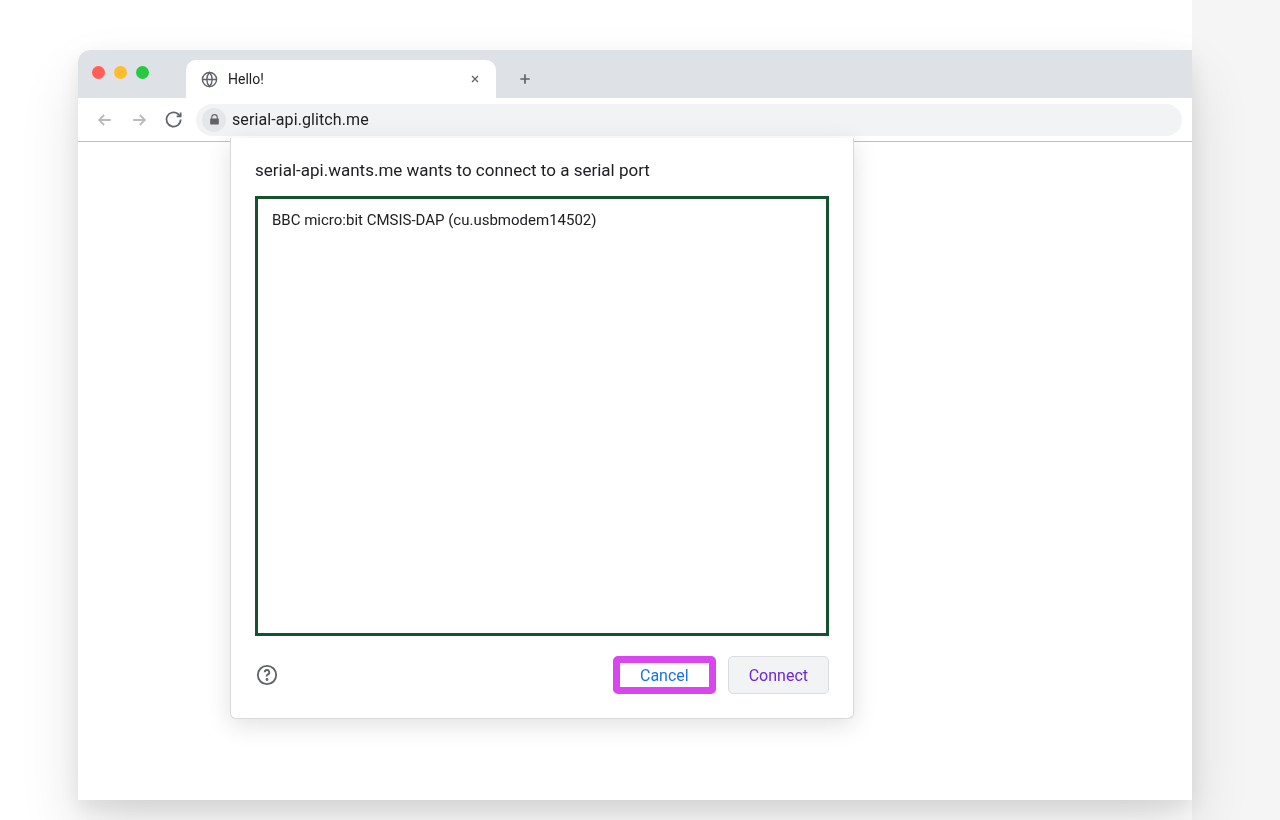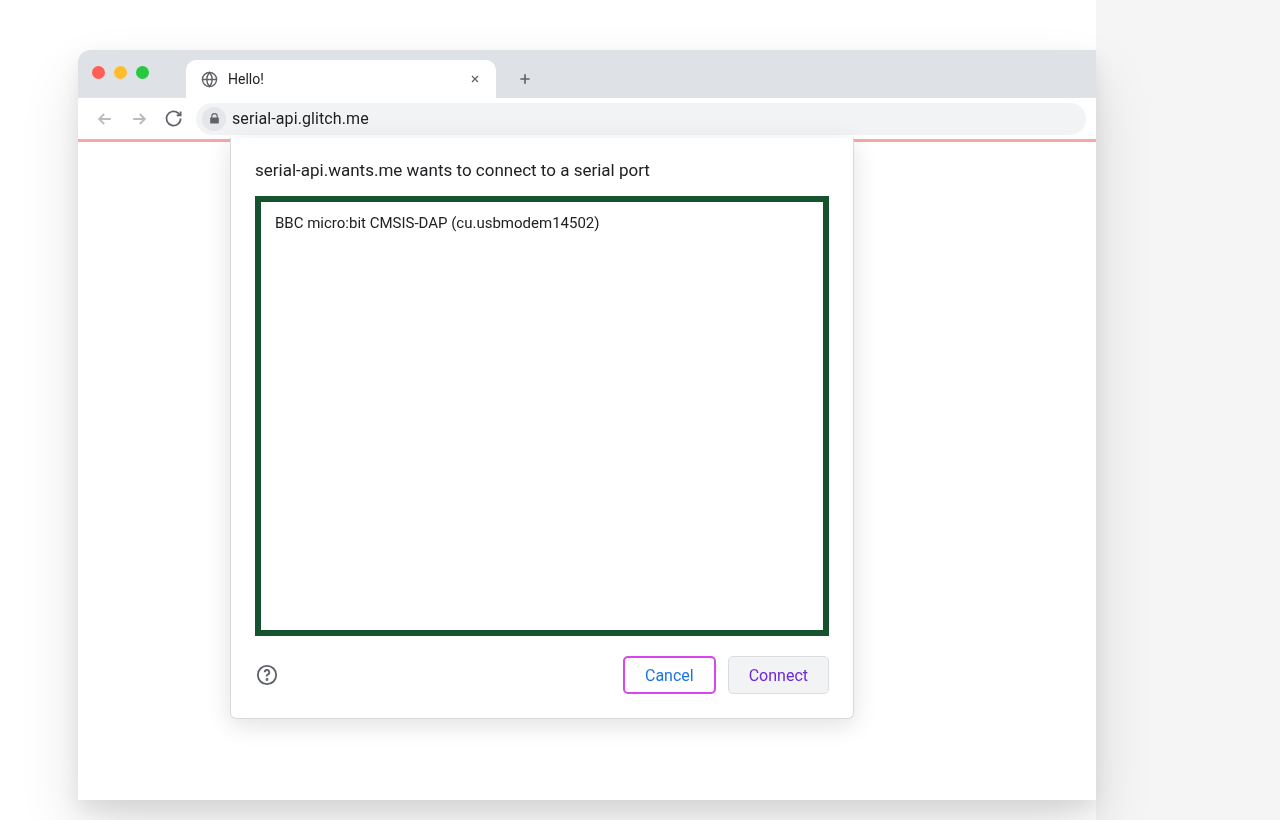--- a/index.html
+++ b/index.html
@@ -1,45 +1,45 @@
 <!DOCTYPE html>
 <html><head>
 <meta charset="utf-8">
 <style>
   * { box-sizing: border-box; margin: 0; padding: 0; }
   html, body { width: 1280px; height: 820px; font-family: -apple-system, BlinkMacSystemFont, "Segoe UI", Roboto, Arial, sans-serif; background: #f5f5f5; overflow: hidden; }
-  .stage { position: relative; width: 1096px; height: 820px; background: #ffffff; }
+  .stage { position: relative; width: 1192px; height: 820px; background: #ffffff; }
   .win-shadow { position: absolute; left: 78px; top: 50px; right: 0; bottom: 20px; background: #fff; border-top-left-radius: 12px; box-shadow: 0 30px 60px rgba(0,0,0,0.12), 0 8px 20px rgba(0,0,0,0.08); overflow: hidden; }
   .tabstrip { height: 48px; background: #dee1e6; border-top-left-radius: 12px; display: flex; align-items: flex-end; padding-left: 12px; position: relative; }
   .traffic { position: absolute; left: 14px; top: 16px; display: flex; gap: 9px; }
   .tl { width: 13px; height: 13px; border-radius: 50%; }
   .tl.red { background: #ff5f57; }
   .tl.yellow { background: #febc2e; }
   .tl.green { background: #28c840; }
   .tab { position: relative; margin-left: 96px; height: 38px; background: #ffffff; border-top-left-radius: 10px; border-top-right-radius: 10px; display: flex; align-items: center; padding: 0 12px 0 14px; min-width: 310px; gap: 10px; }
   .tab .favicon { width: 18px; height: 18px; display: inline-flex; align-items: center; justify-content: center; color: #5f6368; }
   .tab .title { font-size: 14px; color: #202124; flex: 1; }
   .tab .close { width: 18px; height: 18px; display: flex; align-items: center; justify-content: center; color: #5f6368; cursor: pointer; border-radius: 50%; }
   .newtab { width: 30px; height: 30px; display: flex; align-items: center; justify-content: center; margin-left: 14px; margin-bottom: 4px; color: #5f6368; cursor: pointer; border-radius: 50%; }
-  .toolbar { height: 44px; background: #ffffff; border-bottom: 3px solid #fca5a5; display: flex; align-items: center; padding: 0 10px; }
+  .toolbar { height: 44px; background: #ffffff; border-bottom: 1px solid #fca5a5; display: flex; align-items: center; padding: 0 10px; }
   .tbtn { width: 34px; height: 34px; display: flex; align-items: center; justify-content: center; color: #5f6368; border-radius: 50%; cursor: pointer; }
   .tbtn.disabled { color: #b9bbbe; cursor: default; }
   .omnibox { flex: 1; height: 32px; background: #f1f3f4; border-radius: 16px; display: flex; align-items: center; padding: 0 10px 0 6px; margin-left: 6px; gap: 6px; }
   .lockwrap { width: 24px; height: 24px; background: #e4e6e9; border-radius: 12px; display: flex; align-items: center; justify-content: center; color: #5f6368; }
   .url { font-size: 16px; color: #202124; letter-spacing: 0.1px; }
   .content { position: absolute; top: 92px; left: 0; right: 0; bottom: 0; background: #ffffff; }
   .dialog { position: absolute; left: 152px; top: -4px; width: 624px; background: #ffffff; border: 1px solid #d9d9d9; border-top: none; border-radius: 0 0 6px 6px; box-shadow: 0 6px 24px rgba(0,0,0,0.12); padding: 0; }
   .dlg-title { font-size: 17px; color: #202124; padding: 22px 24px 16px 24px; }
-  .dlg-list { margin: 0 24px 0 24px; border: 6px solid #14532d; height: 440px; overflow: auto; }
+  .dlg-list { margin: 0 24px 0 24px; border: 3px solid #14532d; height: 440px; overflow: auto; }
   .dlg-item { padding: 12px 14px; font-size: 15px; color: #202124; cursor: pointer; }
   .dlg-footer { display: flex; align-items: center; padding: 20px 24px 24px 24px; gap: 12px; }
   .help { width: 24px; height: 24px; color: #5f6368; display: flex; align-items: center; justify-content: center; cursor: pointer; }
   .spacer { flex: 1; }
   .btn { height: 38px; padding: 0 20px; border-radius: 5px; font-size: 16px; display: flex; align-items: center; justify-content: center; cursor: pointer; border: 1px solid transparent; }
-  .btn.cancel { background: #ffffff; border: 2px solid #d946ef; color: #1a73e8; }
+  .btn.cancel { background: #ffffff; border: 7px solid #d946ef; color: #1a73e8; }
   .btn.connect { background: #f1f3f4; border: 1px solid #dadce0; color: #6d28d9; cursor: default; }
   svg { display: block; }
 </style>
 </head>
 <body>
 
 <div class="stage">
   <div class="win-shadow">
 
     <div class="tabstrip">

